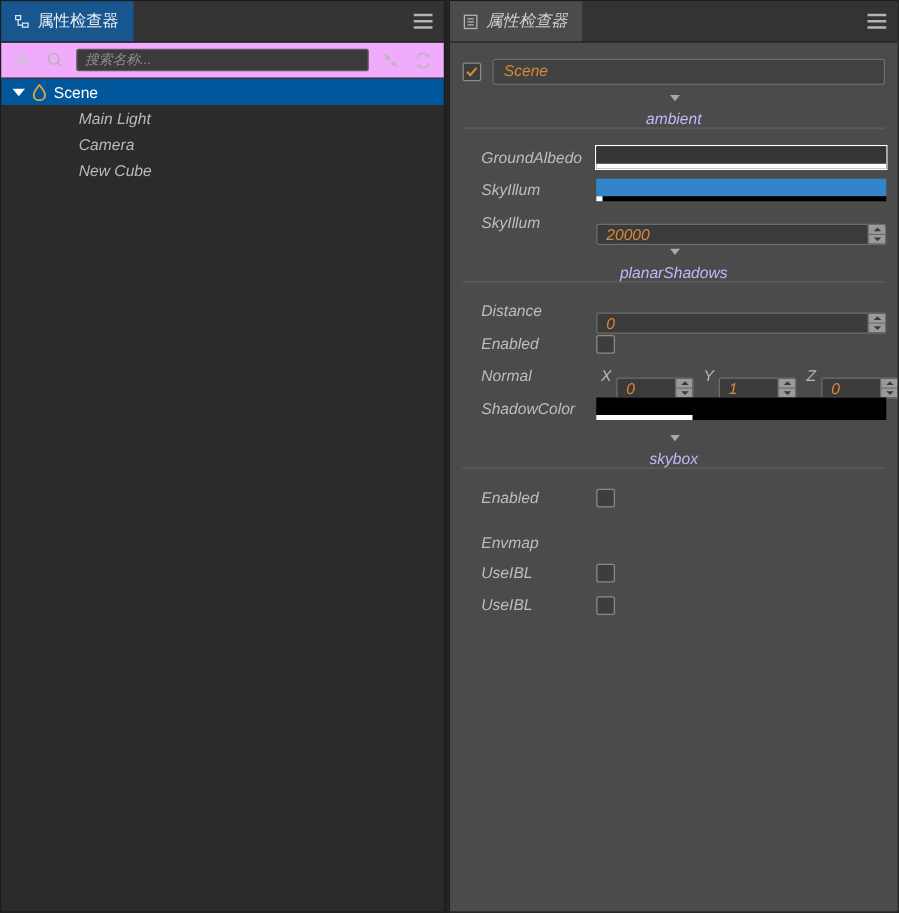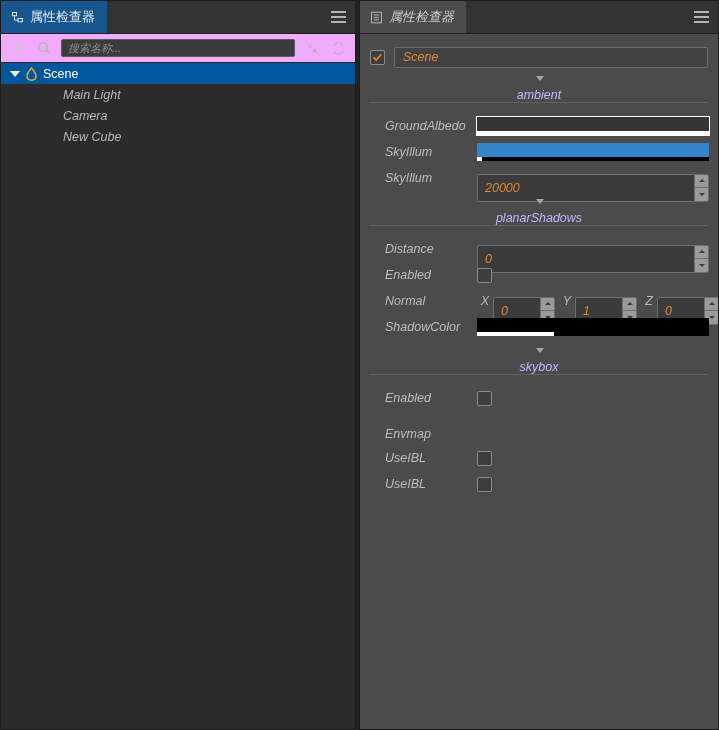--- a/index.html
+++ b/index.html
@@ -305,21 +305,21 @@
   .color-swatch .sw-alpha-fill {
     position: absolute;
     left: 0; bottom: 0;
     height: 4px;
     background: #ffffff;
   }
   .swatch-outline { outline: 1px solid #ffffff; outline-offset: 0; }
 
   
   .num-field {
-    height: 28px;
+    height: 17px;
     box-sizing: border-box;
     background: #3b3b3b;
     border: 1px solid #6d6d6d;
     border-radius: 2px;
     display: flex;
     align-items: stretch;
     overflow: hidden;
     margin-top: 19px;
   }
   .num-field .nv {

